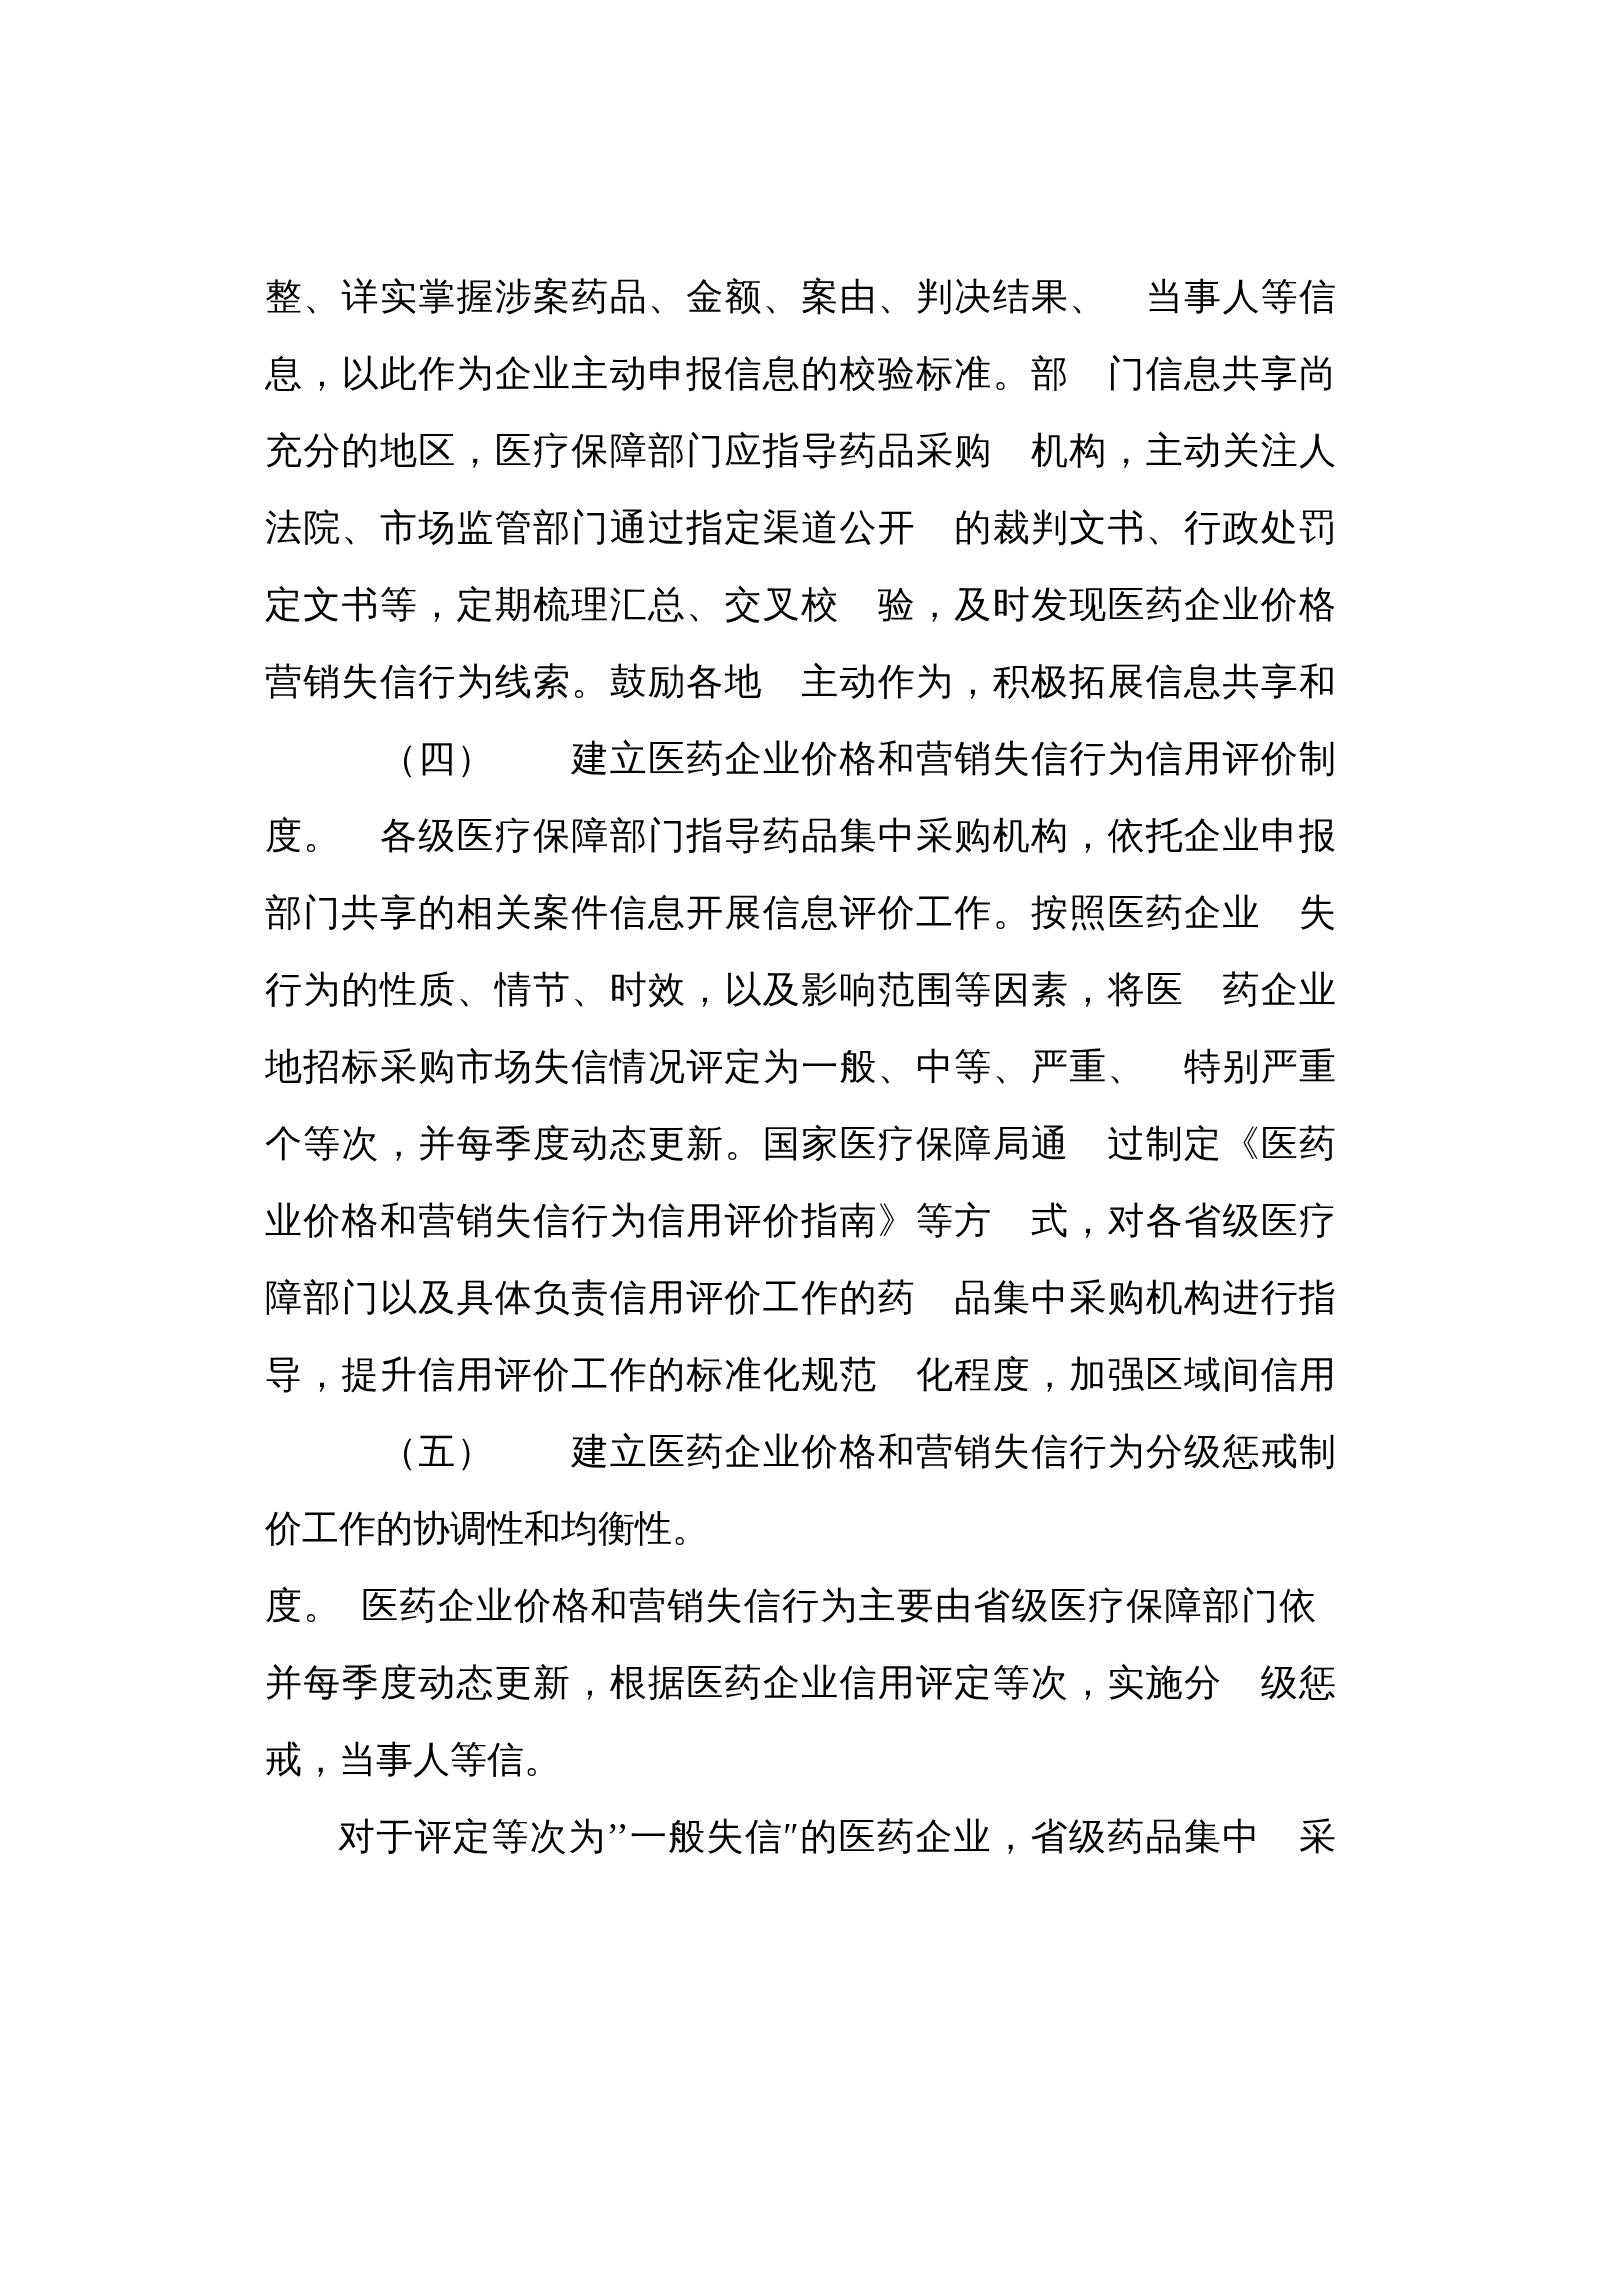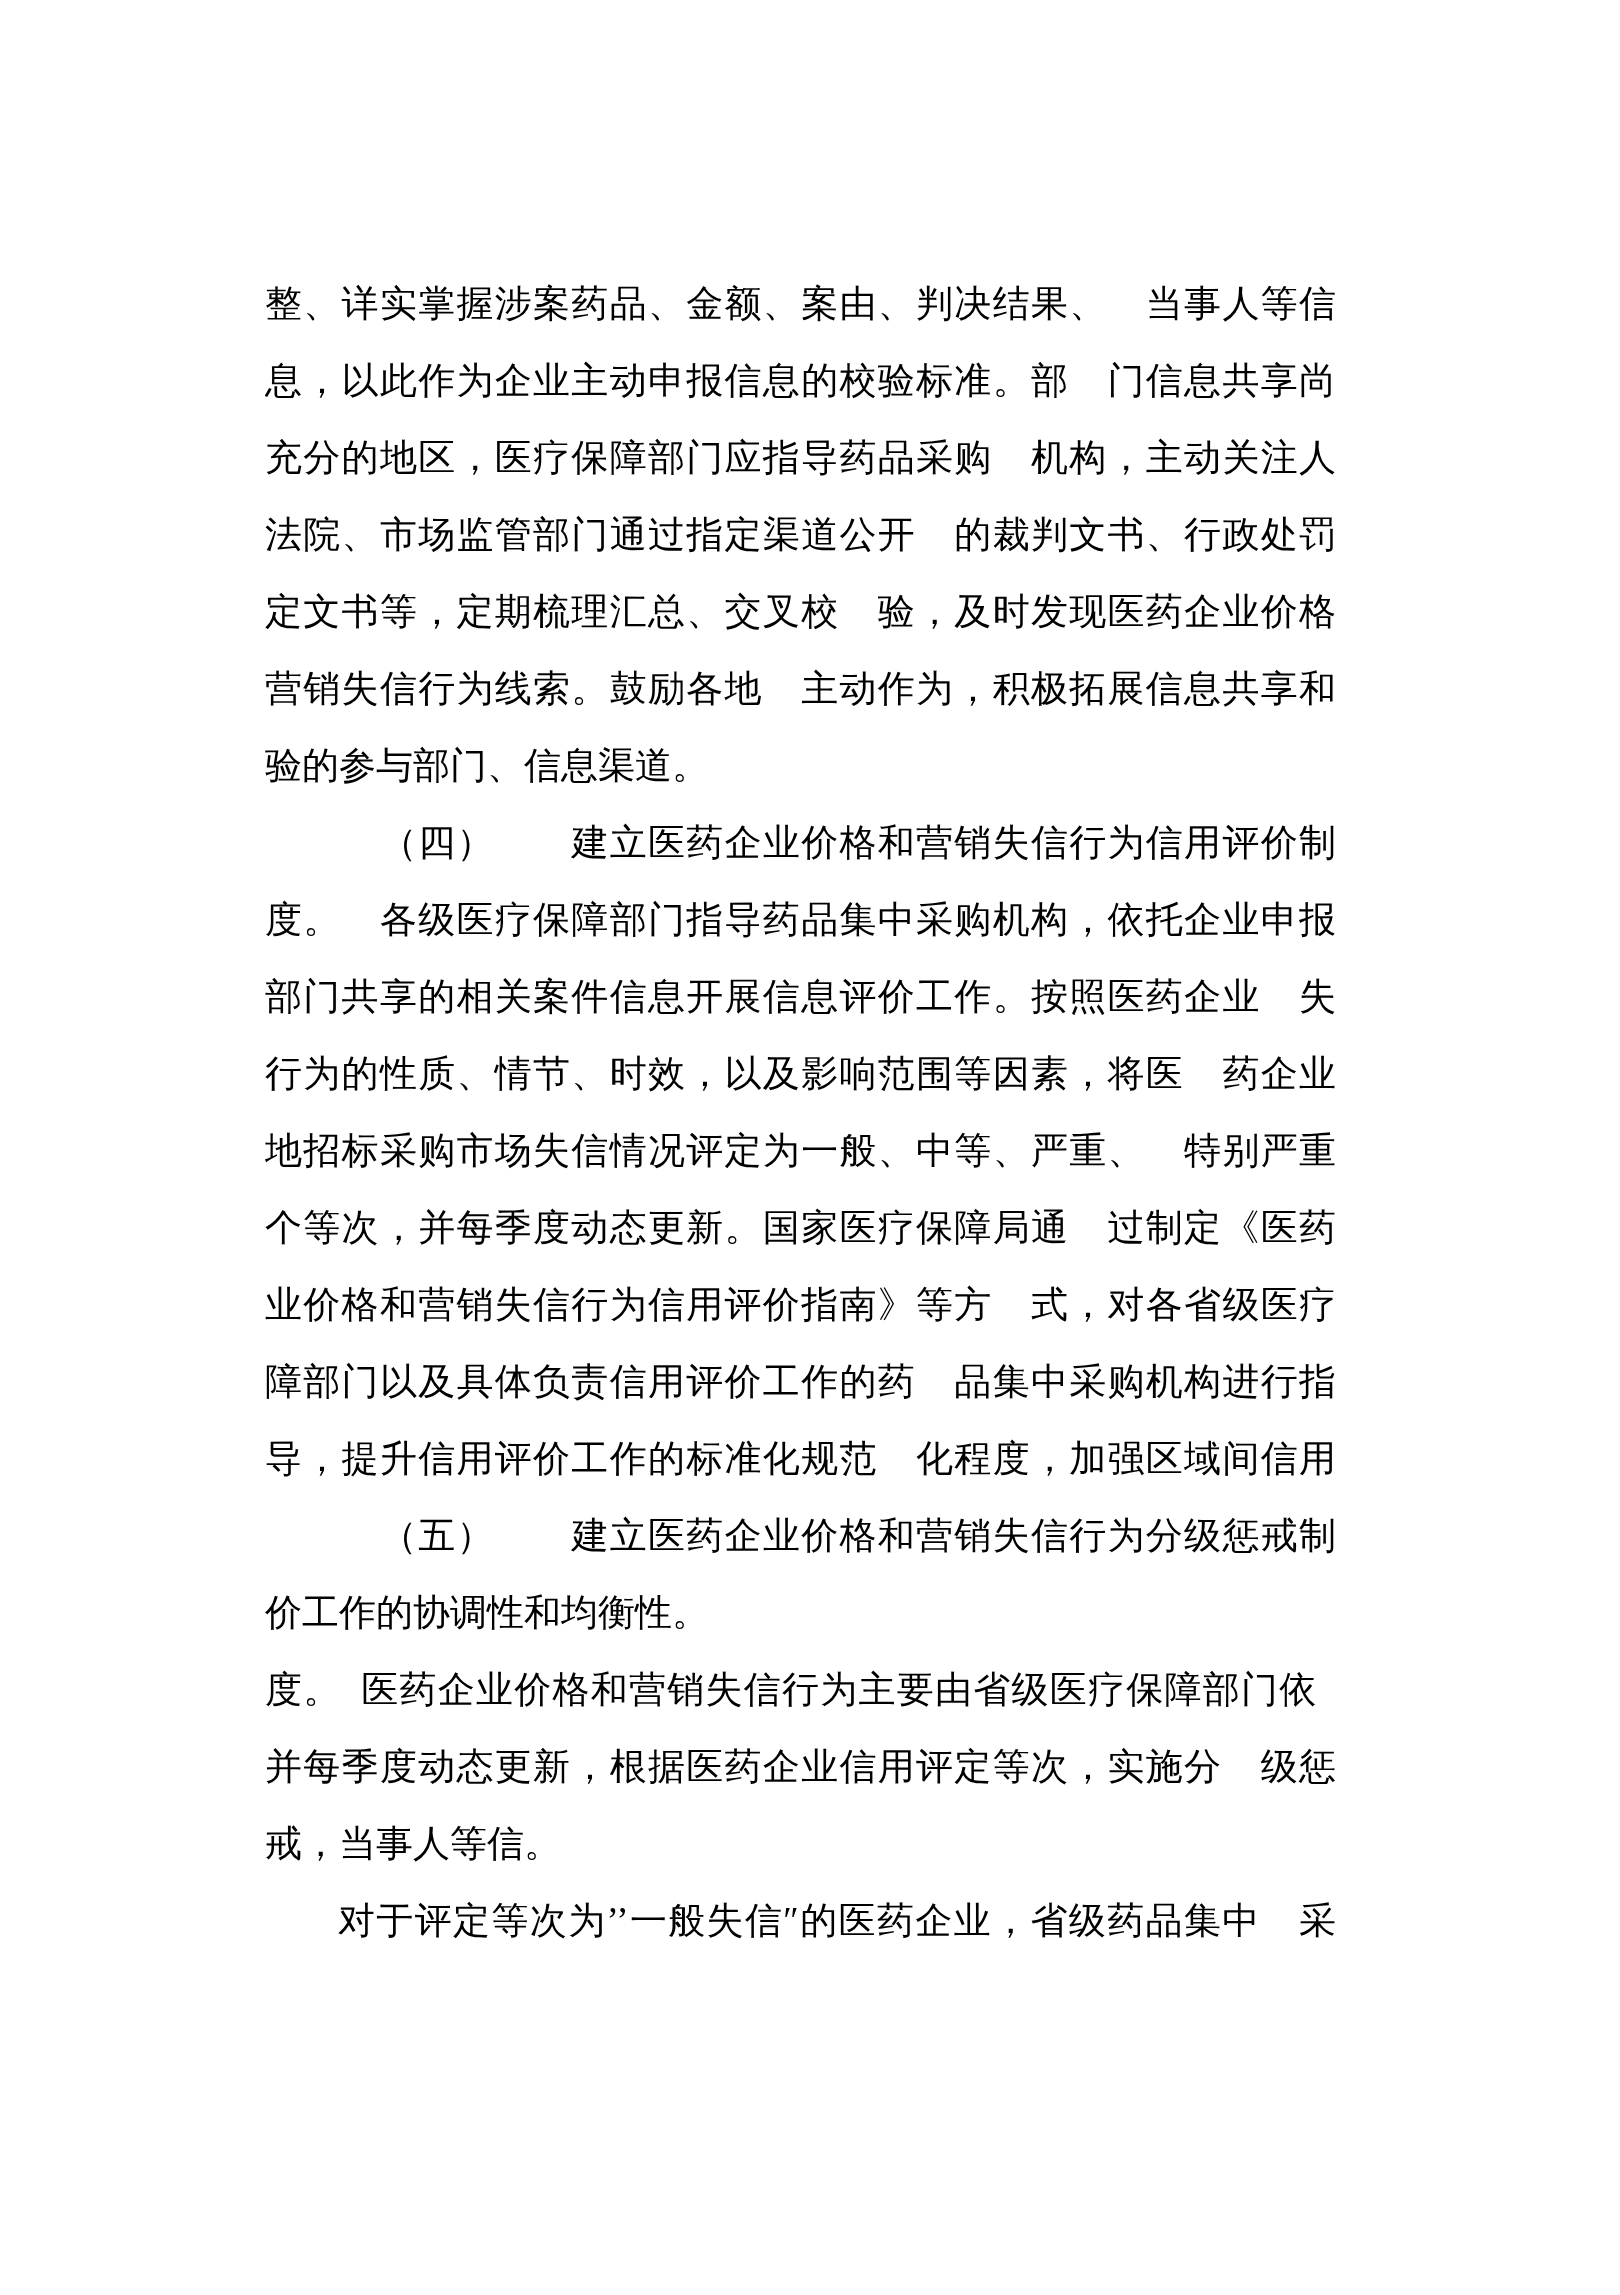--- a/index.html
+++ b/index.html
@@ -10,21 +10,21 @@
   .page {
     position: relative;
     width: 1620px;
     height: 2295px;
     background: #ffffff;
     overflow: hidden;
   }
   .text-block {
     position: absolute;
     left: 265px;
-    top: 265px;
+    top: 258px;
     width: 1071px;
     font-family: "Liberation Serif", "DejaVu Serif", serif;
     font-size: 37px;
     line-height: 77px;
     color: #000000;
     font-weight: normal;
   }
   .line {
     height: 77px;
     overflow: hidden;
@@ -43,21 +43,20 @@
 <body>
 
 <div class="page">
   <div class="text-block">
     <div class="line j">整、详实掌握涉案药品、金额、案由、判决结果、　当事人等信</div>
     <div class="line j">息，以此作为企业主动申报信息的校验标准。部　门信息共享尚不</div>
     <div class="line j">充分的地区，医疗保障部门应指导药品采购　机构，主动关注人民</div>
     <div class="line j">法院、市场监管部门通过指定渠道公开　的裁判文书、行政处罚决</div>
     <div class="line j">定文书等，定期梳理汇总、交叉校　验，及时发现医药企业价格和</div>
     <div class="line j">营销失信行为线索。鼓励各地　主动作为，积极拓展信息共享和校</div>
-    <div class="line">验的参与部门、信息渠道。</div>
     <div class="line j p1">（四）　　建立医药企业价格和营销失信行为信用评价制</div>
     <div class="line j">度。　各级医疗保障部门指导药品集中采购机构，依托企业申报和</div>
     <div class="line j">部门共享的相关案件信息开展信息评价工作。按照医药企业　失信</div>
     <div class="line j">行为的性质、情节、时效，以及影响范围等因素，将医　药企业本</div>
     <div class="line j">地招标采购市场失信情况评定为一般、中等、严重、　特别严重四</div>
     <div class="line j">个等次，并每季度动态更新。国家医疗保障局通　过制定《医药企</div>
     <div class="line j">业价格和营销失信行为信用评价指南》等方　式，对各省级医疗保</div>
     <div class="line j">障部门以及具体负责信用评价工作的药　品集中采购机构进行指</div>
     <div class="line j">导，提升信用评价工作的标准化规范　化程度，加强区域间信用评</div>
     <div class="line j p1">（五）　　建立医药企业价格和营销失信行为分级惩戒制</div>

